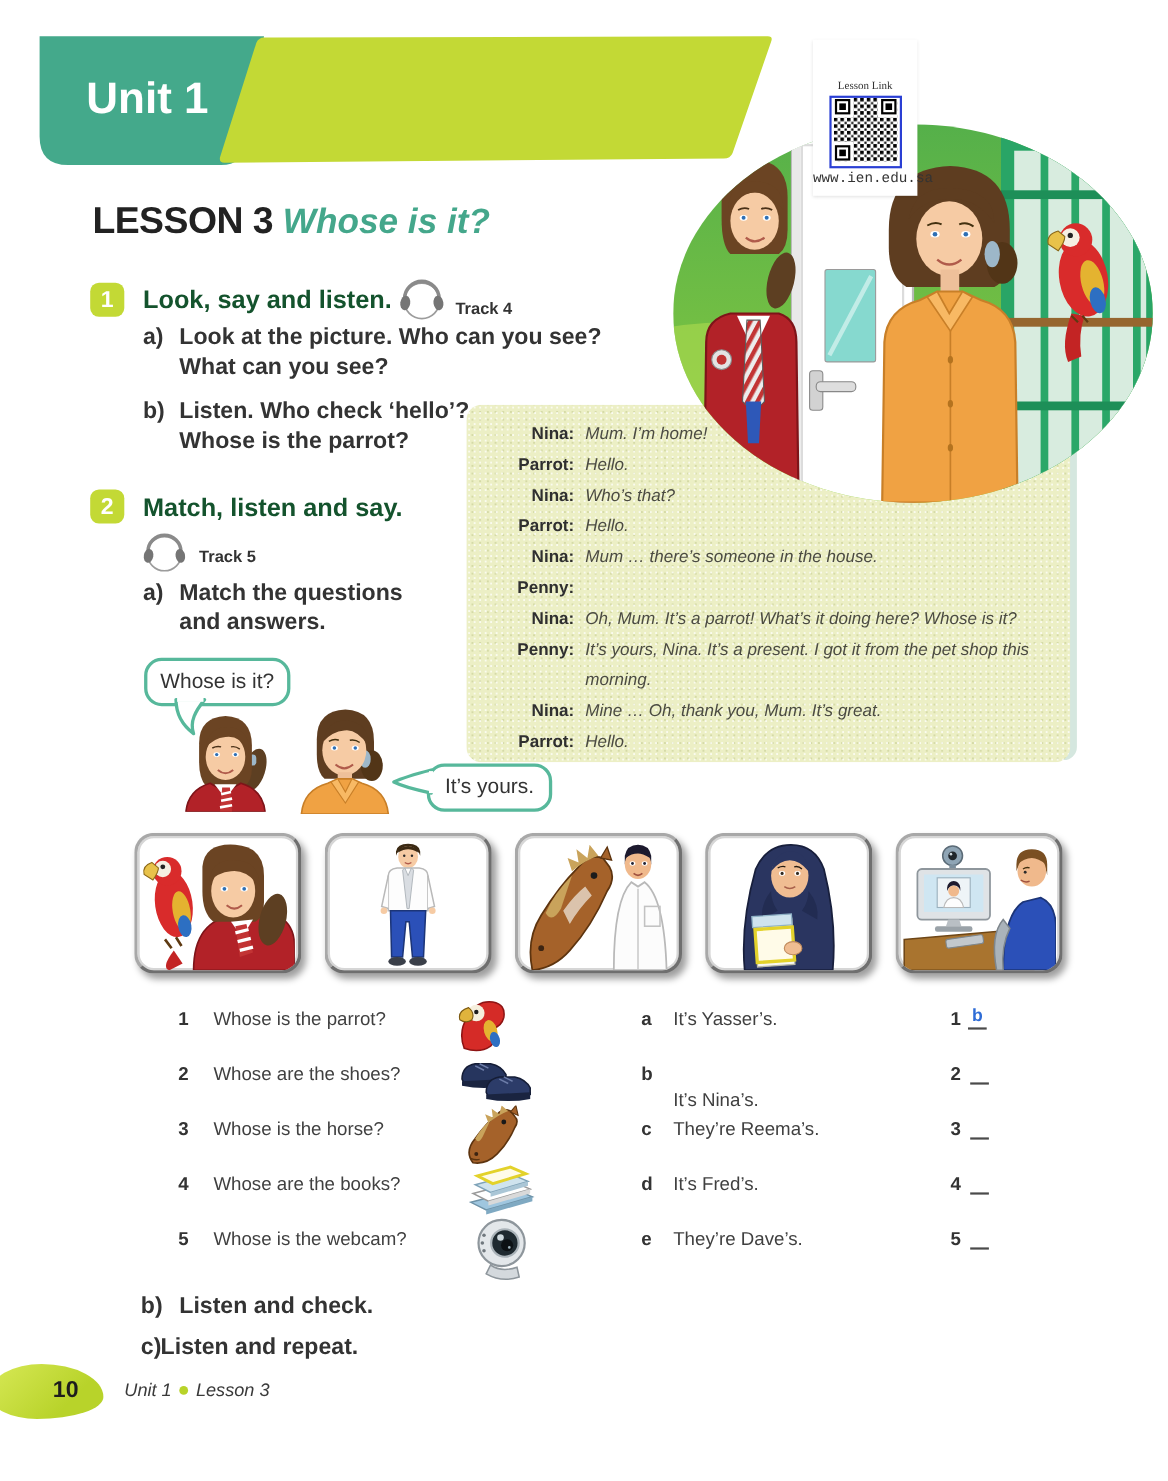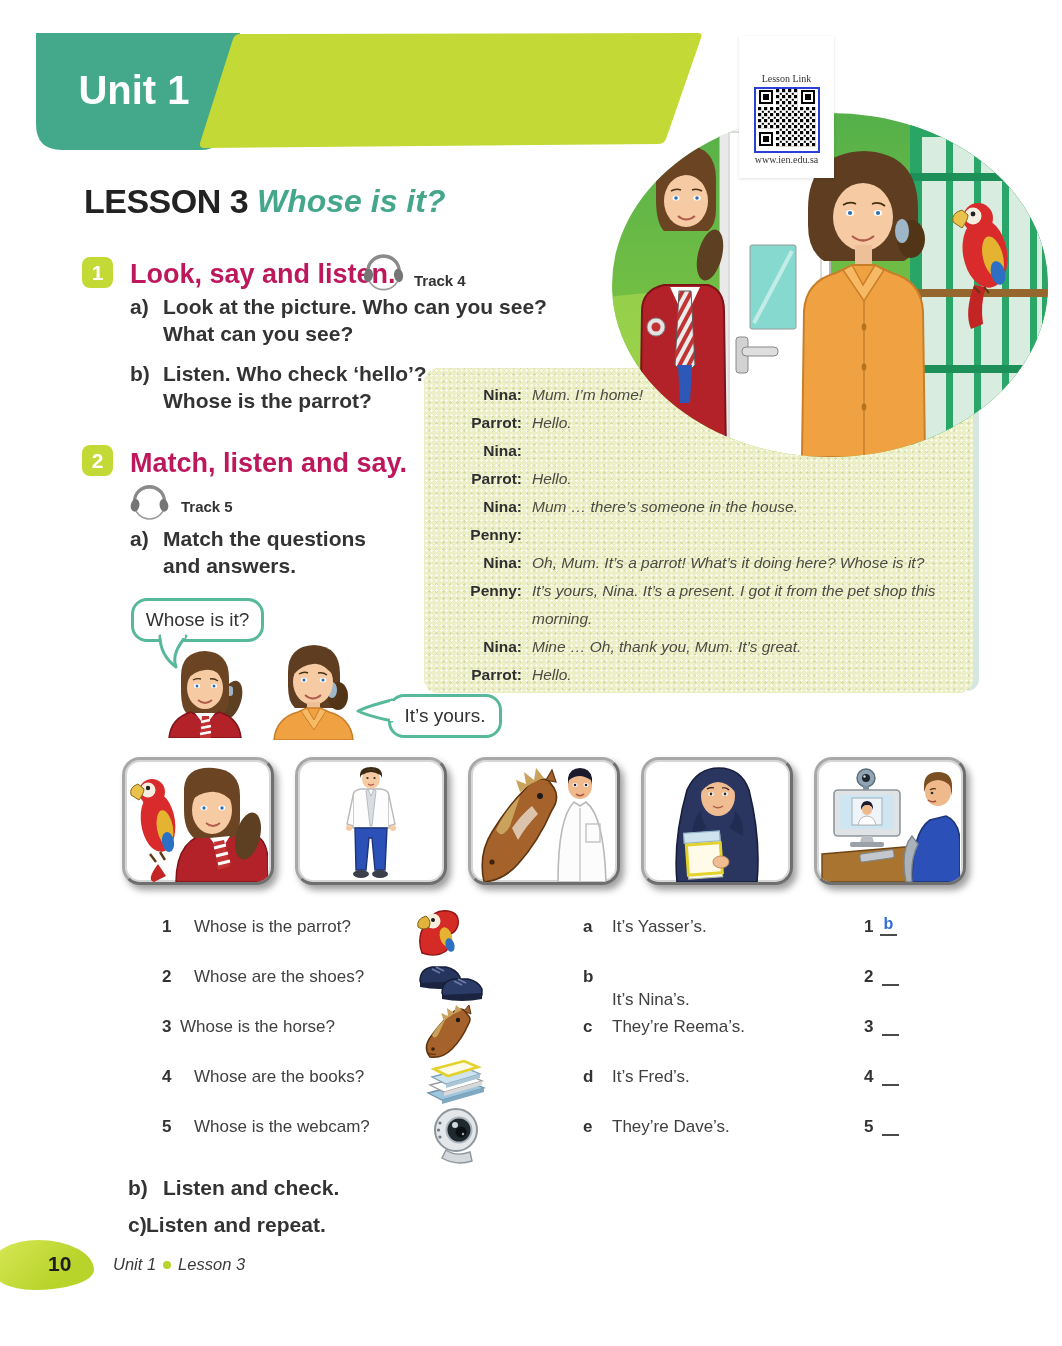--- a/index.html
+++ b/index.html
@@ -13,21 +13,21 @@
      display:flex;align-items:center;justify-content:center;
      font-size:40px;font-weight:800;color:#fff;z-index:2;}
   .unit-title{position:absolute;left:281px;top:75px;font-size:40px;font-weight:800;color:#fff;z-index:2;}
 
   .lesson-label{position:absolute;left:84px;top:182px;font-size:34px;font-weight:900;color:#222;letter-spacing:-0.5px;}
   .lesson-title{position:absolute;left:257px;top:183px;font-size:32px;font-weight:800;font-style:italic;color:#44a78b;}
 
   
   .badge{position:absolute;width:31px;height:31px;border-radius:8px;background:#c3d935;
      color:#fff;font-size:21px;font-weight:800;display:flex;align-items:center;justify-content:center;}
-  .act-title{position:absolute;font-size:27px;font-weight:800;color:#be185d;text-align:center;}
+  .act-title{position:absolute;font-size:23px;font-weight:800;color:#14532d;text-align:center;}
   .track{position:absolute;font-size:15px;font-weight:800;color:#333;}
   .sub-label{position:absolute;font-size:21px;font-weight:800;color:#333;}
   .sub-line{position:absolute;font-size:21px;font-weight:800;color:#333;}
 
   
   .dialogue{position:absolute;left:424px;top:368px;width:549px;height:325px;
      background:#ecefc5;border-radius:14px;z-index:2;
      background-image:radial-gradient(rgba(255,255,255,.75) 1px,transparent 1.2px),
                       radial-gradient(rgba(170,180,110,.35) 1px,transparent 1.2px);
      background-size:5px 5px,7px 7px;background-position:0 0,2px 3px;
@@ -38,21 +38,21 @@
   .dlg-text{font-style:italic;color:#4b4b42;font-size:15.5px;}
 
   
   .oval{position:absolute;left:612px;top:113px;width:436px;height:344px;z-index:3;}
 
   
   .qr-card{position:absolute;left:739px;top:36px;width:95px;height:142px;background:#fff;z-index:4;
      box-shadow:0 1px 3px rgba(0,0,0,.12);text-align:center;box-sizing:border-box;padding-top:37px;}
   .qr-title{font-family:"Liberation Serif",serif;font-size:10px;color:#333;}
   .qr-box{width:62px;height:62px;margin:3px auto 1px auto;border:2px solid #2a3fd4;background:#fff;}
-  .qr-url{font-family:Liberation Serif, serif;font-size:10px;color:#333;}
+  .qr-url{font-family:Liberation Mono, monospace;font-size:13px;color:#333;}
 
   
   .bubble{position:absolute;background:#fff;border:3px solid #57b89b;border-radius:16px;
      display:flex;align-items:center;justify-content:center;font-size:19px;color:#333;z-index:5;}
   .bubble1{left:131px;top:598px;width:127px;height:38px;}
   .bubble2{left:388px;top:694px;width:108px;height:38px;}
   .tail{position:absolute;z-index:6;}
 
   .head-svg{position:absolute;z-index:4;}
 
@@ -133,20 +133,21 @@
     <div class="dlg-row">
         <span class="dlg-speaker">Nina:</span>
         <span class="dlg-text">Mum. I’m home!</span>
       </div>
     <div class="dlg-row">
         <span class="dlg-speaker">Parrot:</span>
         <span class="dlg-text">Hello.</span>
       </div>
     <div class="dlg-row">
         <span class="dlg-speaker">Nina:</span>
+        <span class="dlg-text">Who’s that?</span>
       </div>
     <div class="dlg-row">
         <span class="dlg-speaker">Parrot:</span>
         <span class="dlg-text">Hello.</span>
       </div>
     <div class="dlg-row">
         <span class="dlg-speaker">Nina:</span>
         <span class="dlg-text">Mum … there’s someone in the house.</span>
       </div>
     <div class="dlg-row">
@@ -490,21 +491,21 @@
     <path d="M28,36 Q28,24 40,22 L54,22 Q64,24 68,32 L68,38 Q54,42 30,40 Z" fill="#2c3c69" stroke="#151d36" stroke-width="1.4"></path>
     <path d="M28,38 L68,36 L68,42 Q48,46 28,42 Z" fill="#1a2440"></path>
     <path d="M40,24 l8,4 M44,22 l8,4" stroke="#6c7ca8" stroke-width="1.4"></path>
   </svg>
   <div class="m-letter" style="left:583px;top:967px;">b</div>
   <div class="m-a" style="left:612px;top:967px;margin-top:23px;">It’s Nina’s.</div>
   <div class="m-slotnum" style="left:864px;top:967px;">2</div>
   <span class="slot-ans" style="left:882px;top:965px;"></span>
 
   <div class="m-num" style="left:162px;top:1017px;">3</div>
-  <div class="m-q" style="left:180px;top:1017px;">Whose is the horse?</div>
+  <div class="m-q" style="left:194px;top:1017px;">Whose is the horse?</div>
   <svg class="m-icon" style="left:416px;top:1005px;" width="64" height="58" viewBox="0 0 64 58">
     <path d="M14,52 Q6,42 16,30 Q26,16 36,8 Q42,2 48,5 L52,10 Q56,14 52,20 Q46,34 36,44 Q26,54 14,52 Z" fill="#a5622a" stroke="#5d340f" stroke-width="1.5"></path>
     <path d="M46,5 L40,0 L38,8 L31,3 L32,11 L25,8 L28,16 Q36,9 46,5 Z" fill="#c9a35b"></path>
     <path d="M16,30 Q22,20 30,13 L23,28 Q19,36 16,30 Z" fill="#c9a35b"></path>
     <path d="M48,6 L53,0 L55,9 Z" fill="#a5622a" stroke="#5d340f" stroke-width="1"></path>
     <circle cx="42" cy="15" r="2.2" fill="#191919"></circle>
     <circle cx="17" cy="44" r="1.8" fill="#3c2412"></circle>
     <path d="M12,48 q4,2 8,1" stroke="#5d340f" stroke-width="1.2" fill="none"></path>
   </svg>
   <div class="m-letter" style="left:583px;top:1017px;">c</div>

